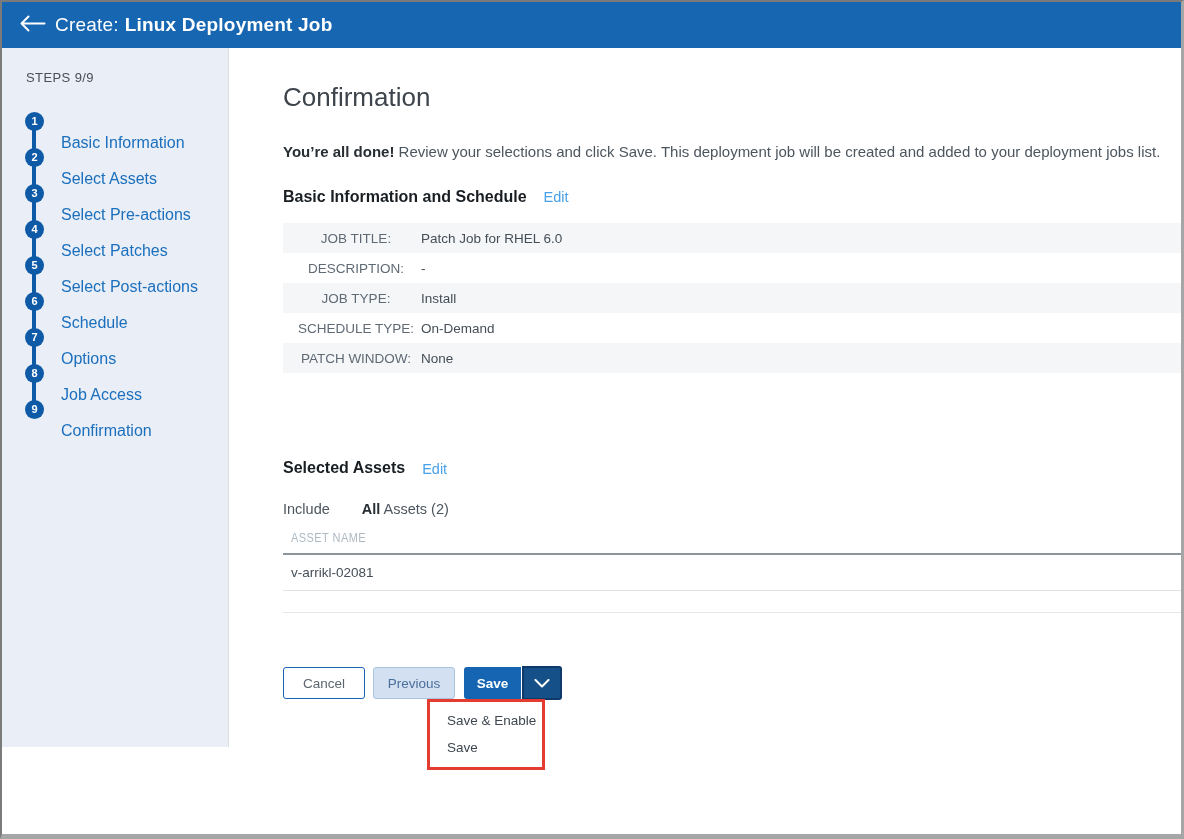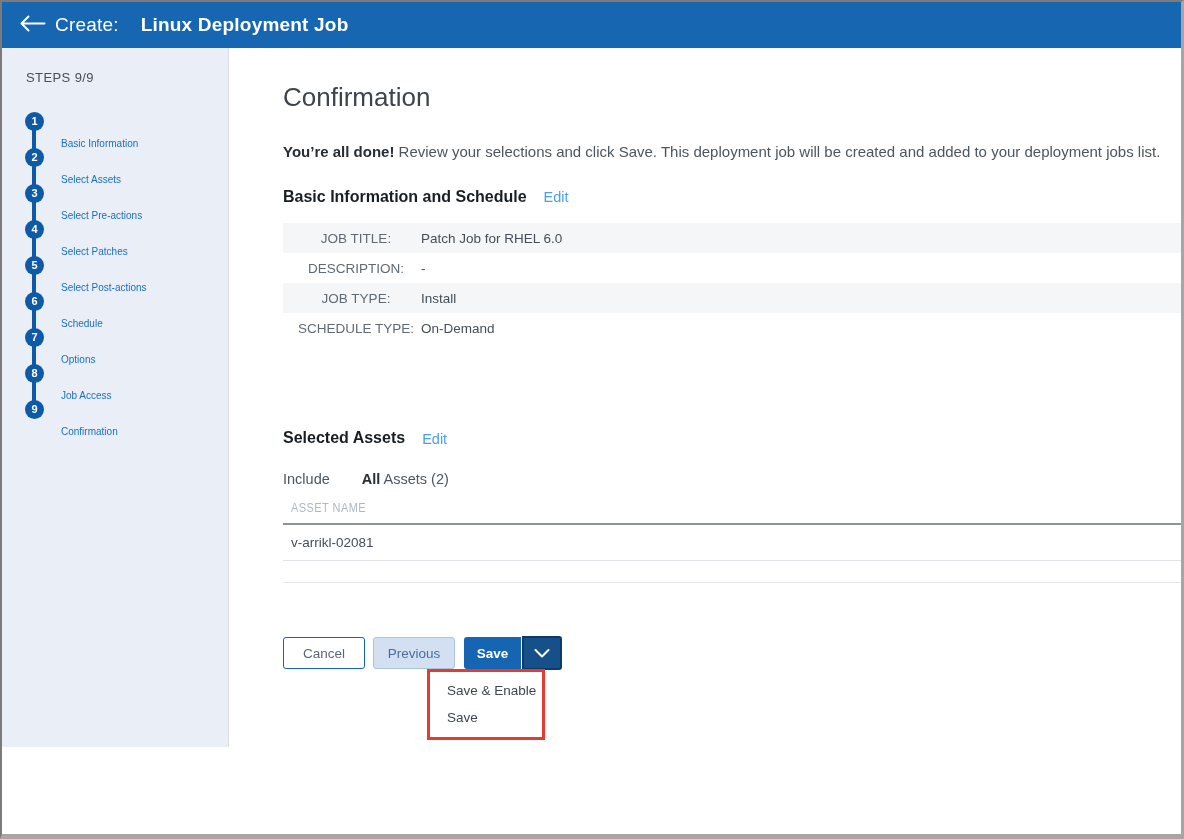--- a/index.html
+++ b/index.html
@@ -22,21 +22,21 @@
     height:46px; background:#1766b2;
     display:flex; align-items:center;
     color:#fff;
   }
   .back-btn {
     margin-left:15px; width:30px; height:30px;
     display:flex; align-items:center; justify-content:center;
     cursor:pointer; flex:none;
   }
   .topbar-title { margin-left:8px; font-size:19px; letter-spacing:.2px; white-space:nowrap; }
-  .topbar-title .bold { font-weight:bold; margin-left:22px; }
+  .topbar-title .bold { font-weight:bold; margin-left:6px; }
   
   .layout { display:flex; height:786px; }
   .side-col { width:227px; flex:none; background:#fff; }
   .sidebar {
     height:699px; background:#e9eef7;
     border-right:1px solid #d8dde4;
   }
   .steps-label {
     padding:22px 0 0 24px;
     font-size:13px; color:#474f57; letter-spacing:.4px;
@@ -46,21 +46,21 @@
     position:absolute; left:30px; top:18px;
     width:4px; height:288px; background:#0e5aa7;
   }
   .step { position:relative; height:36px; display:flex; align-items:center; cursor:pointer; }
   .dot {
     margin-left:23px; width:19px; height:19px; border-radius:50%;
     background:#0e5aa7; color:#fff; font-size:11px; font-weight:bold;
     display:flex; align-items:center; justify-content:center;
     position:relative; z-index:1; flex:none;
   }
-  .slabel { margin-left:17px; font-size:10px; color:#1b6fbd;margin-top:44px; }
+  .slabel { margin-left:17px; font-size:16px; color:#1b6fbd;margin-top:44px; }
   
   .content { flex:1; background:#fff; padding:35px 0 0 54px; position:relative; }
   h1.page-h { font-size:26px; font-weight:400; color:#3d444b; line-height:28px; }
   .intro { margin-top:31px; font-size:15px; color:#4d565e; line-height:19px; padding-right:10px; }
   .intro b { color:#272e34; }
   .sec-head { display:flex; align-items:baseline; margin-top:27px; }
   .sec-head h2 { font-size:16px; font-weight:bold; color:#191e23; }
   .edit-link { margin-left:17px; font-size:14.5px; color:#49a1e9; cursor:pointer; text-decoration:none; }
   
   .kv { margin-top:17px; }
@@ -201,20 +201,24 @@
           <span class="v">-</span>
         </div>
         <div class="kvrow">
           <span class="k">JOB TYPE:</span>
           <span class="v">Install</span>
         </div>
         <div class="kvrow">
           <span class="k">SCHEDULE TYPE:</span>
           <span class="v">On-Demand</span>
         </div>
+        <div class="kvrow">
+          <span class="k">PATCH WINDOW:</span>
+          <span class="v">None</span>
+        </div>
       </div>
 
       <div class="sec-head assets-head">
         <h2>Selected Assets</h2>
         <a class="edit-link">Edit</a>
       </div>
 
       <p class="include-line"><span>Include </span><b>All</b><span> Assets (2)</span></p>
 
       <div class="atable">

